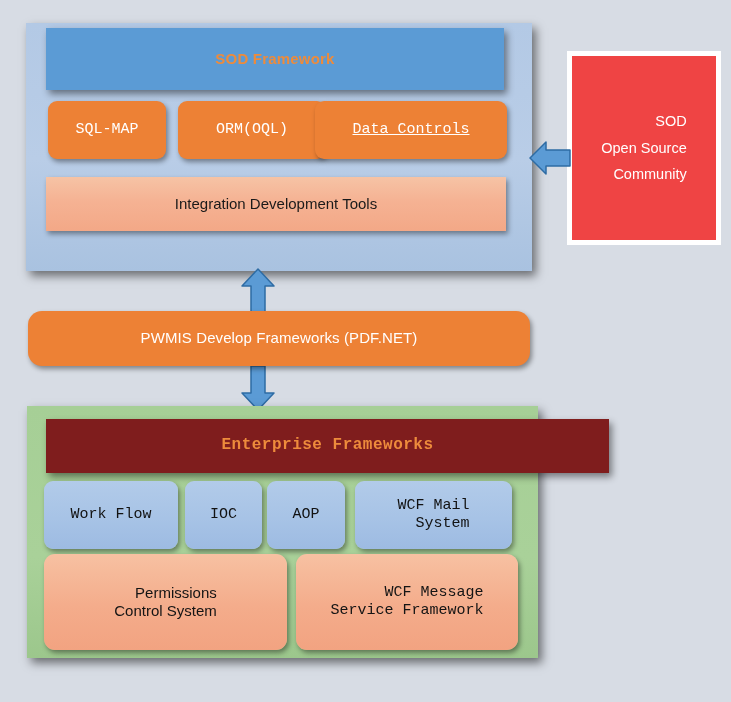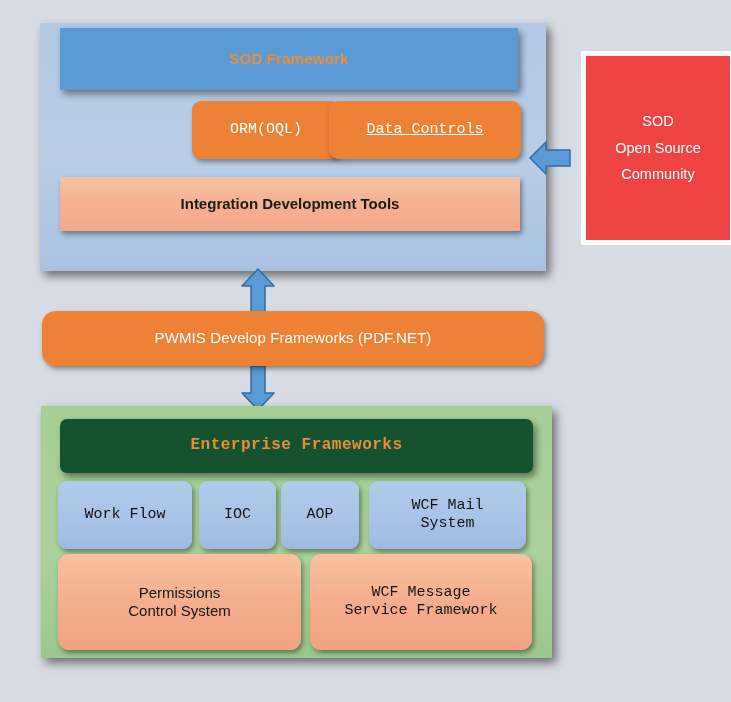--- a/index.html
+++ b/index.html
@@ -22,24 +22,23 @@
     height: 702px;
   }
 
   
   .box {
     position: absolute;
     box-sizing: border-box;
     display: flex;
     align-items: center;
     justify-content: center;
-    text-align: center;
+    text-align: right;
     line-height: 1.22;
     white-space: pre-line;
-    margin-left: 14px;
   }
 
   .mono   { font-family: "Liberation Mono", "DejaVu Sans Mono", monospace; }
   .sans   { font-family: "Liberation Sans", sans-serif; }
 
   .shadow-soft { box-shadow: 3px 4px 7px rgba(0,0,0,0.45); }
   .shadow-tight{ box-shadow: 2px 3px 5px rgba(0,0,0,0.40); }
 
   
   #top-container {
@@ -70,21 +69,20 @@
   #tile-sqlmap       { left: 48px;  width: 118px; }
   #tile-orm          { left: 178px; width: 148px; }
   #tile-datacontrols { left: 315px; width: 192px; text-decoration: underline; }
 
   #integration-tools {
     left: 46px; top: 177px;
     width: 460px; height: 54px;
     background: linear-gradient(to bottom, #f6c3a5 0%, #f5b293 45%, #f3a887 100%);
     color: #1a1a1a;
     font-size: 15px;
-    font-weight: bold;
   }
 
   
   #sod-community {
     left: 567px; top: 51px;
     width: 154px; height: 194px;
     background: #ef4444;
     border: 5px solid #ffffff;
     color: #ffffff;
     font-size: 14.5px;
@@ -121,27 +119,26 @@
   
   #bottom-container {
     left: 27px; top: 406px;
     width: 511px; height: 252px;
     background: linear-gradient(to bottom, #a6cf96 0%, #a9d199 60%, #9cc78c 100%);
     box-shadow: 4px 5px 9px rgba(0,0,0,0.5);
   }
 
   #enterprise-frameworks-bar {
     left: 46px; top: 419px;
-    width: 473px; height: 54px;
-    background: #14532d;
+    width: 563px; height: 54px;
+    background: #7f1d1d;
     color: #ed8b3c;
     font-size: 16px;
     font-weight: bold;
     letter-spacing: .5px;
-    border-radius: 7px;
   }
 
   .blue-tile {
     top: 481px; height: 68px;
     background: linear-gradient(to bottom, #b2cbe9 0%, #a7c3e6 55%, #9dbbe2 100%);
     border-radius: 9px;
     color: #121212;
     font-size: 15px;
   }
   #tile-workflow { left: 44px;  width: 134px; }
@@ -161,20 +158,21 @@
 </style>
 </head>
 <body>
 
 <div class="stage">
 
   <div class="box" id="top-container"></div>
 
   <div class="box sans shadow-soft" id="sod-framework-bar">SOD Framework</div>
 
+  <div class="box mono orange-tile shadow-tight" id="tile-sqlmap">SQL-MAP</div>
 
   <div class="box mono orange-tile shadow-tight" id="tile-orm">ORM(OQL)</div>
 
   <div class="box mono orange-tile shadow-tight" id="tile-datacontrols">Data Controls</div>
 
   <div class="box sans shadow-tight" id="integration-tools">Integration Development Tools</div>
 
   <div class="box sans" id="sod-community">SOD
 Open Source
 Community</div>

